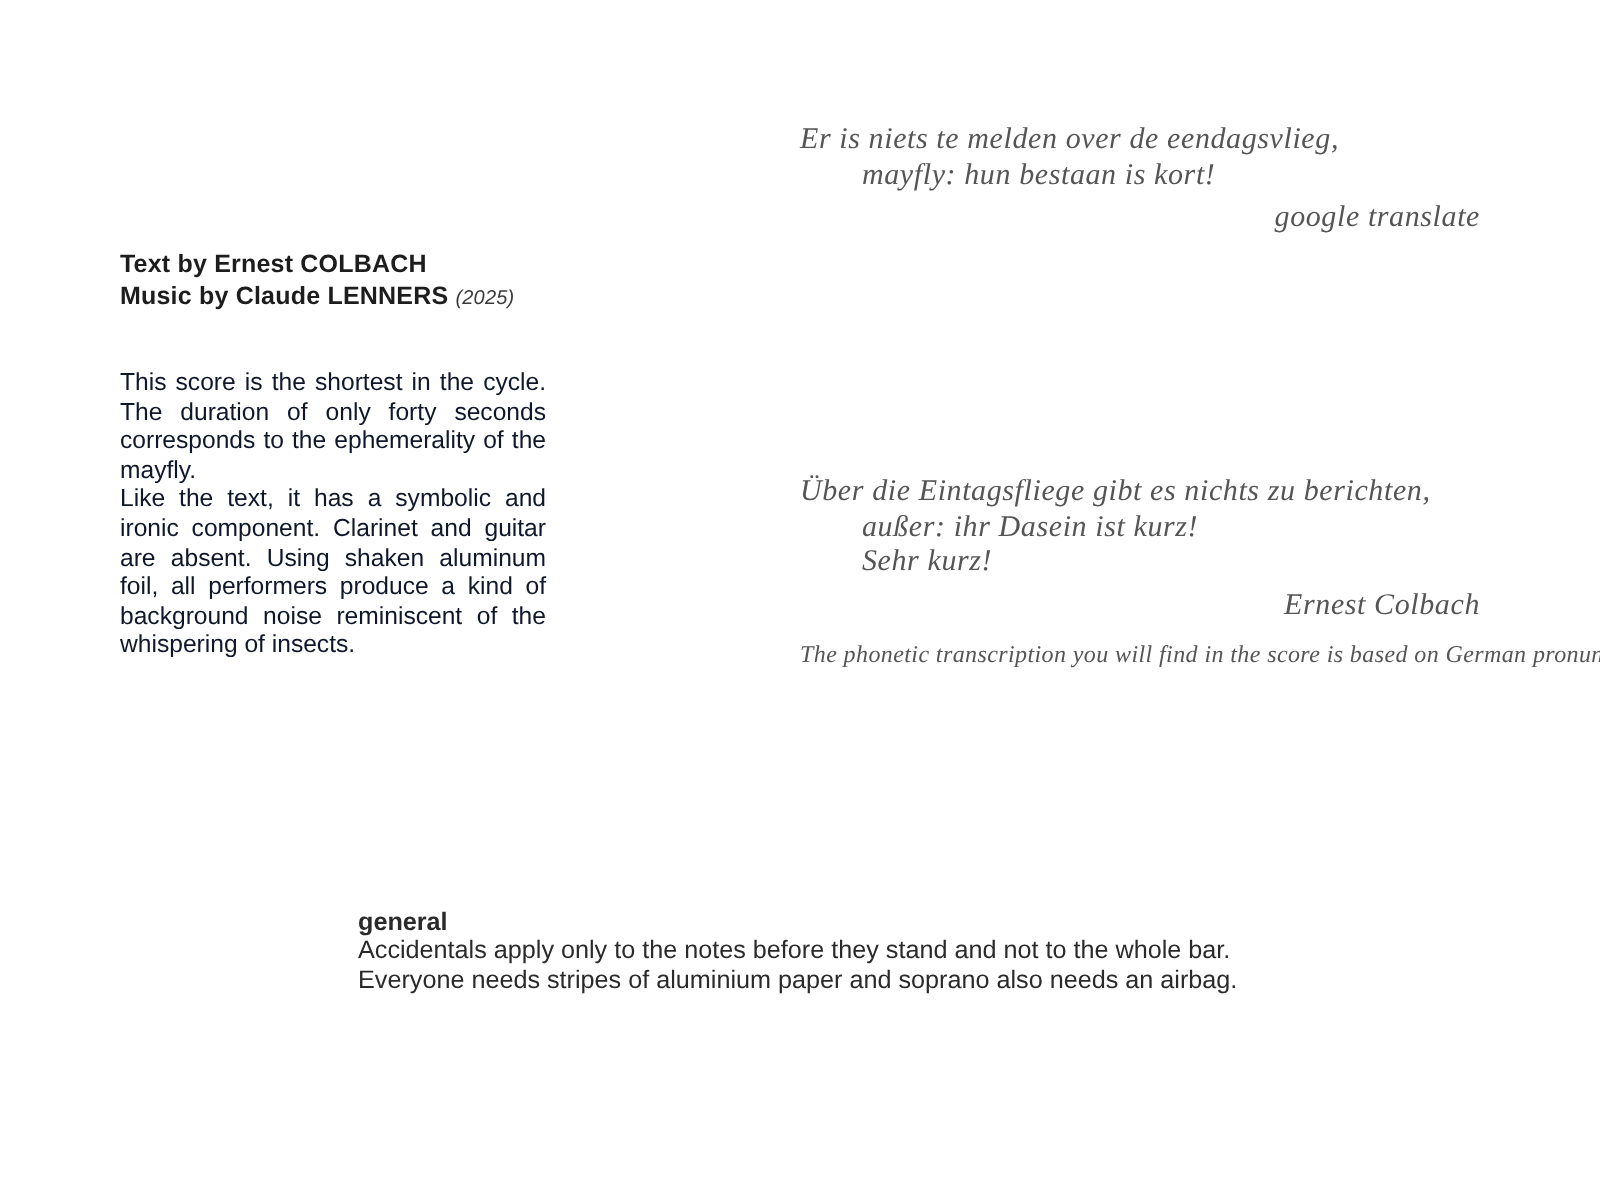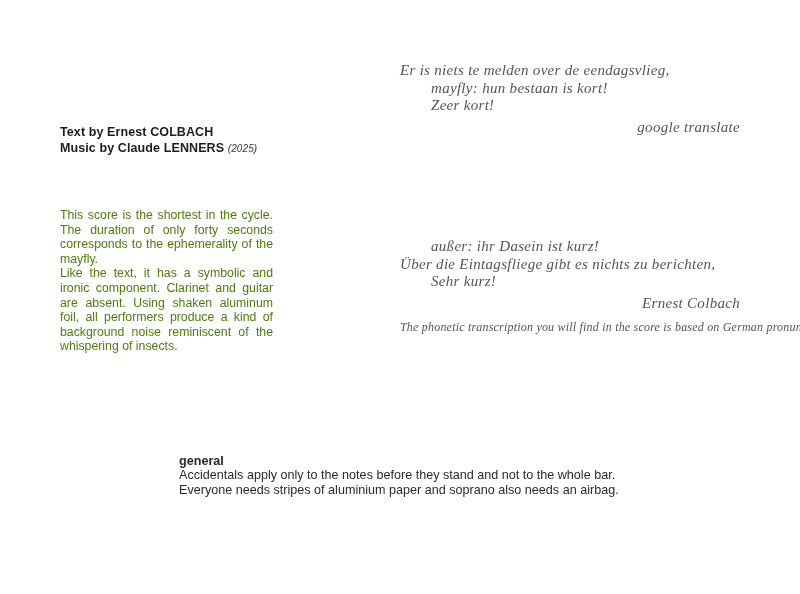--- a/index.html
+++ b/index.html
@@ -32,25 +32,25 @@
     font-weight: normal;
     font-style: italic;
     font-size: 10px;
     color: #3a3a3a;
   }
 
   
   .description {
     position: absolute;
     left: 60px;
-    top: 208px;
+    top: 184px;
     width: 213px;
     font-size: 12.3px;
     line-height: 14.6px;
-    color: #4d7c0f;
+    color: #0f172a;
     text-align: justify;
   }
   .description p { margin: 0; }
 
   
   .poem {
     position: absolute;
     left: 400px;
     width: 340px;
     font-family: "Liberation Serif", serif;
@@ -111,28 +111,27 @@
   </div>
 
   <div class="description">
     <p>This score is the shortest in the cycle. The duration of only forty seconds corresponds to the ephemerality of the mayfly.</p>
     <p>Like the text, it has a symbolic and ironic component. Clarinet and guitar are absent. Using shaken aluminum foil, all performers produce a kind of background noise reminiscent of the whispering of insects.</p>
   </div>
 
   <div class="poem poem-1">
     <div class="poem-line">Er is niets te melden over de eendagsvlieg,</div>
     <div class="poem-line indent">mayfly: hun bestaan is kort!</div>
-    <div class="poem-line indent">Zeer kort!</div>
     <div class="attribution">google translate</div>
   </div>
 
 
   <div class="poem poem-3">
+    <div class="poem-line">Über die Eintagsfliege gibt es nichts zu berichten,</div>
     <div class="poem-line indent">außer: ihr Dasein ist kurz!</div>
-    <div class="poem-line">Über die Eintagsfliege gibt es nichts zu berichten,</div>
     <div class="poem-line indent">Sehr kurz!</div>
     <div class="attribution">Ernest Colbach</div>
   </div>
 
   <div class="footnote">The phonetic transcription you will find in the score is based on German pronunciation.</div>
 
   <div class="general">
     <div class="general-heading">general</div>
     <div class="general-line">Accidentals apply only to the notes before they stand and not to the whole bar.</div>
     <div class="general-line">Everyone needs stripes of aluminium paper and soprano also needs an airbag.</div>

